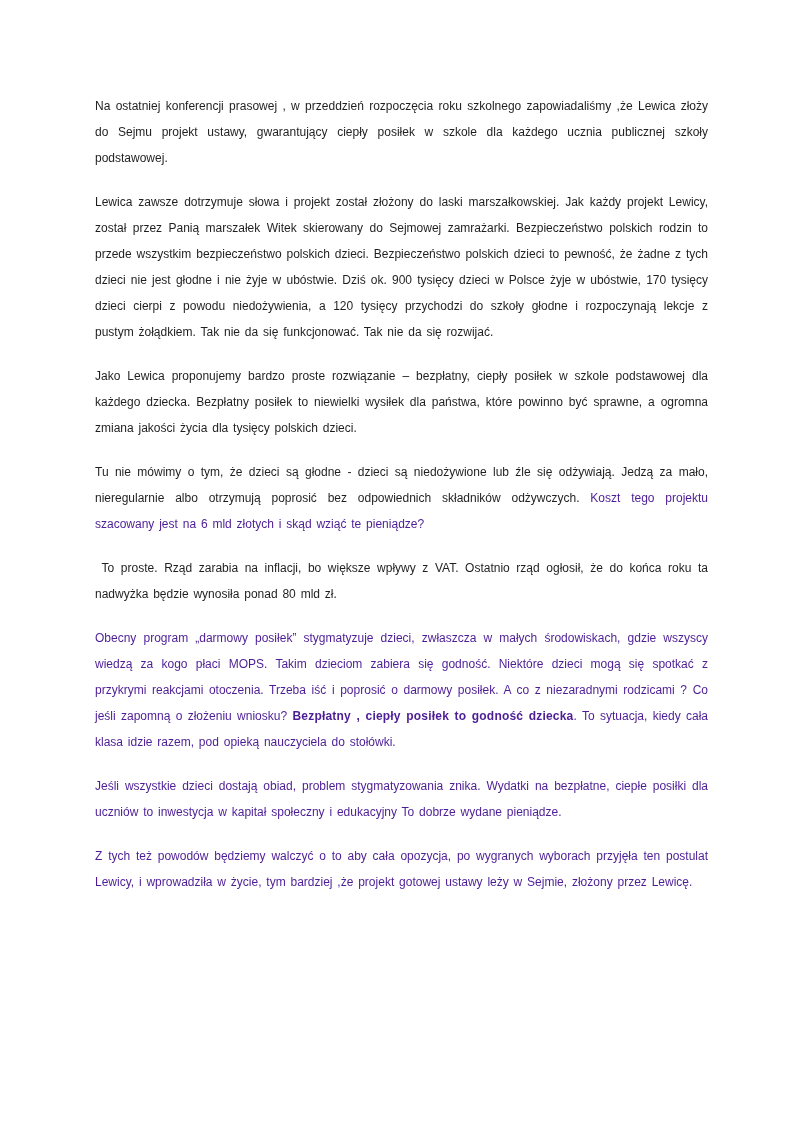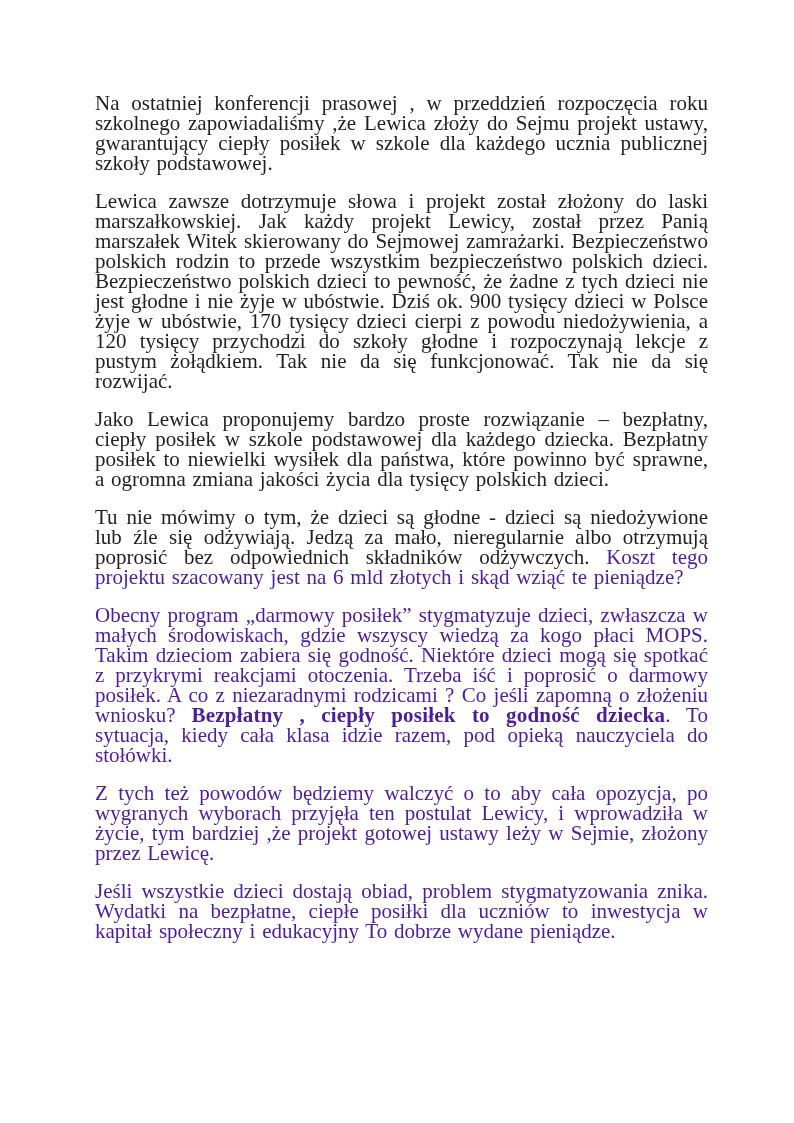--- a/index.html
+++ b/index.html
@@ -13,40 +13,41 @@
   .page {
     position: relative;
     width: 794px;
     height: 1123px;
     background: #ffffff;
     box-sizing: border-box;
     padding: 93px 87px 0 95px;
   }
   .doc-body {
     width: 613px;
-    font-family: Liberation Serif, serif;
-    font-size: 21px;
-    line-height: 20px;
+    font-family: Liberation Sans, sans-serif;
+    font-size: 12px;
+    line-height: 26px;
   }
   p.doc-par {
     margin: 0 0 18px 0;
     text-align: justify;
     color: #1f1f1f;
     word-spacing: 1.5px;
   }
   .seg-black { color: #1f1f1f; }
   .seg-gray  { color: #4c1d95; }
   .seg-bold  { font-weight: bold; letter-spacing: 0.2px; }
 </style>
 </head>
 <body>
 
 <div class="page">
   <div class="doc-body" id="doc-body">
       <p class="doc-par"><span class="seg-black">Na ostatniej konferencji prasowej , w przeddzień rozpoczęcia roku szkolnego zapowiadaliśmy ,że Lewica złoży do Sejmu projekt ustawy, gwarantujący ciepły posiłek w szkole dla każdego ucznia publicznej szkoły podstawowej.</span></p>
       <p class="doc-par"><span class="seg-black">Lewica zawsze dotrzymuje słowa i projekt został złożony do laski marszałkowskiej. Jak każdy projekt Lewicy, został przez Panią marszałek Witek skierowany do Sejmowej zamrażarki. Bezpieczeństwo polskich rodzin to przede wszystkim bezpieczeństwo polskich dzieci. Bezpieczeństwo polskich dzieci to pewność, że żadne z tych dzieci nie jest głodne i nie żyje w ubóstwie. Dziś ok. 900 tysięcy dzieci w Polsce żyje w ubóstwie, 170 tysięcy dzieci cierpi z powodu niedożywienia, a 120 tysięcy przychodzi do szkoły głodne i rozpoczynają lekcje z pustym żołądkiem. Tak nie da się funkcjonować. Tak nie da się rozwijać.</span></p>
       <p class="doc-par"><span class="seg-black">Jako Lewica proponujemy bardzo proste rozwiązanie – bezpłatny, ciepły posiłek w szkole podstawowej dla każdego dziecka. Bezpłatny posiłek to niewielki wysiłek dla państwa, które powinno być sprawne, a ogromna zmiana jakości życia dla tysięcy polskich dzieci.</span></p>
       <p class="doc-par"><span class="seg-black">Tu nie mówimy o tym, że dzieci są głodne - dzieci są niedożywione lub źle się odżywiają. Jedzą za mało, nieregularnie albo otrzymują poprosić bez odpowiednich składników odżywczych. </span><span class="seg-gray">Koszt tego projektu szacowany jest na 6 mld złotych i skąd wziąć te pieniądze?</span></p>
+      <p class="doc-par"><span class="seg-black">&nbsp;To proste. Rząd zarabia na inflacji, bo większe wpływy z VAT. Ostatnio rząd ogłosił, że do końca roku ta nadwyżka będzie wynosiła ponad 80 mld zł.</span></p>
       <p class="doc-par"><span class="seg-gray">Obecny program „darmowy posiłek” stygmatyzuje dzieci, zwłaszcza w małych środowiskach, gdzie wszyscy wiedzą za kogo płaci MOPS. Takim dzieciom zabiera się godność. Niektóre dzieci mogą się spotkać z przykrymi reakcjami otoczenia. Trzeba iść i poprosić o darmowy posiłek. A co z niezaradnymi rodzicami ? Co jeśli zapomną o złożeniu wniosku? </span><span class="seg-gray seg-bold">Bezpłatny , ciepły posiłek to godność dziecka</span><span class="seg-gray">. To sytuacja, kiedy cała klasa idzie razem, pod opieką nauczyciela do stołówki.</span></p>
+      <p class="doc-par"><span class="seg-gray">Jeśli wszystkie dzieci dostają obiad, problem stygmatyzowania znika. Wydatki na bezpłatne, ciepłe posiłki dla uczniów to inwestycja w kapitał społeczny i edukacyjny To dobrze wydane pieniądze.</span></p>
       <p class="doc-par"><span class="seg-gray">Z tych też powodów będziemy walczyć o to aby cała opozycja, po wygranych wyborach przyjęła ten postulat Lewicy, i wprowadziła w życie, tym bardziej ,że projekt gotowej ustawy leży w Sejmie, złożony przez Lewicę.</span></p>
-      <p class="doc-par"><span class="seg-gray">Jeśli wszystkie dzieci dostają obiad, problem stygmatyzowania znika. Wydatki na bezpłatne, ciepłe posiłki dla uczniów to inwestycja w kapitał społeczny i edukacyjny To dobrze wydane pieniądze.</span></p>
     </div>
 </div>
 
 </body></html>

